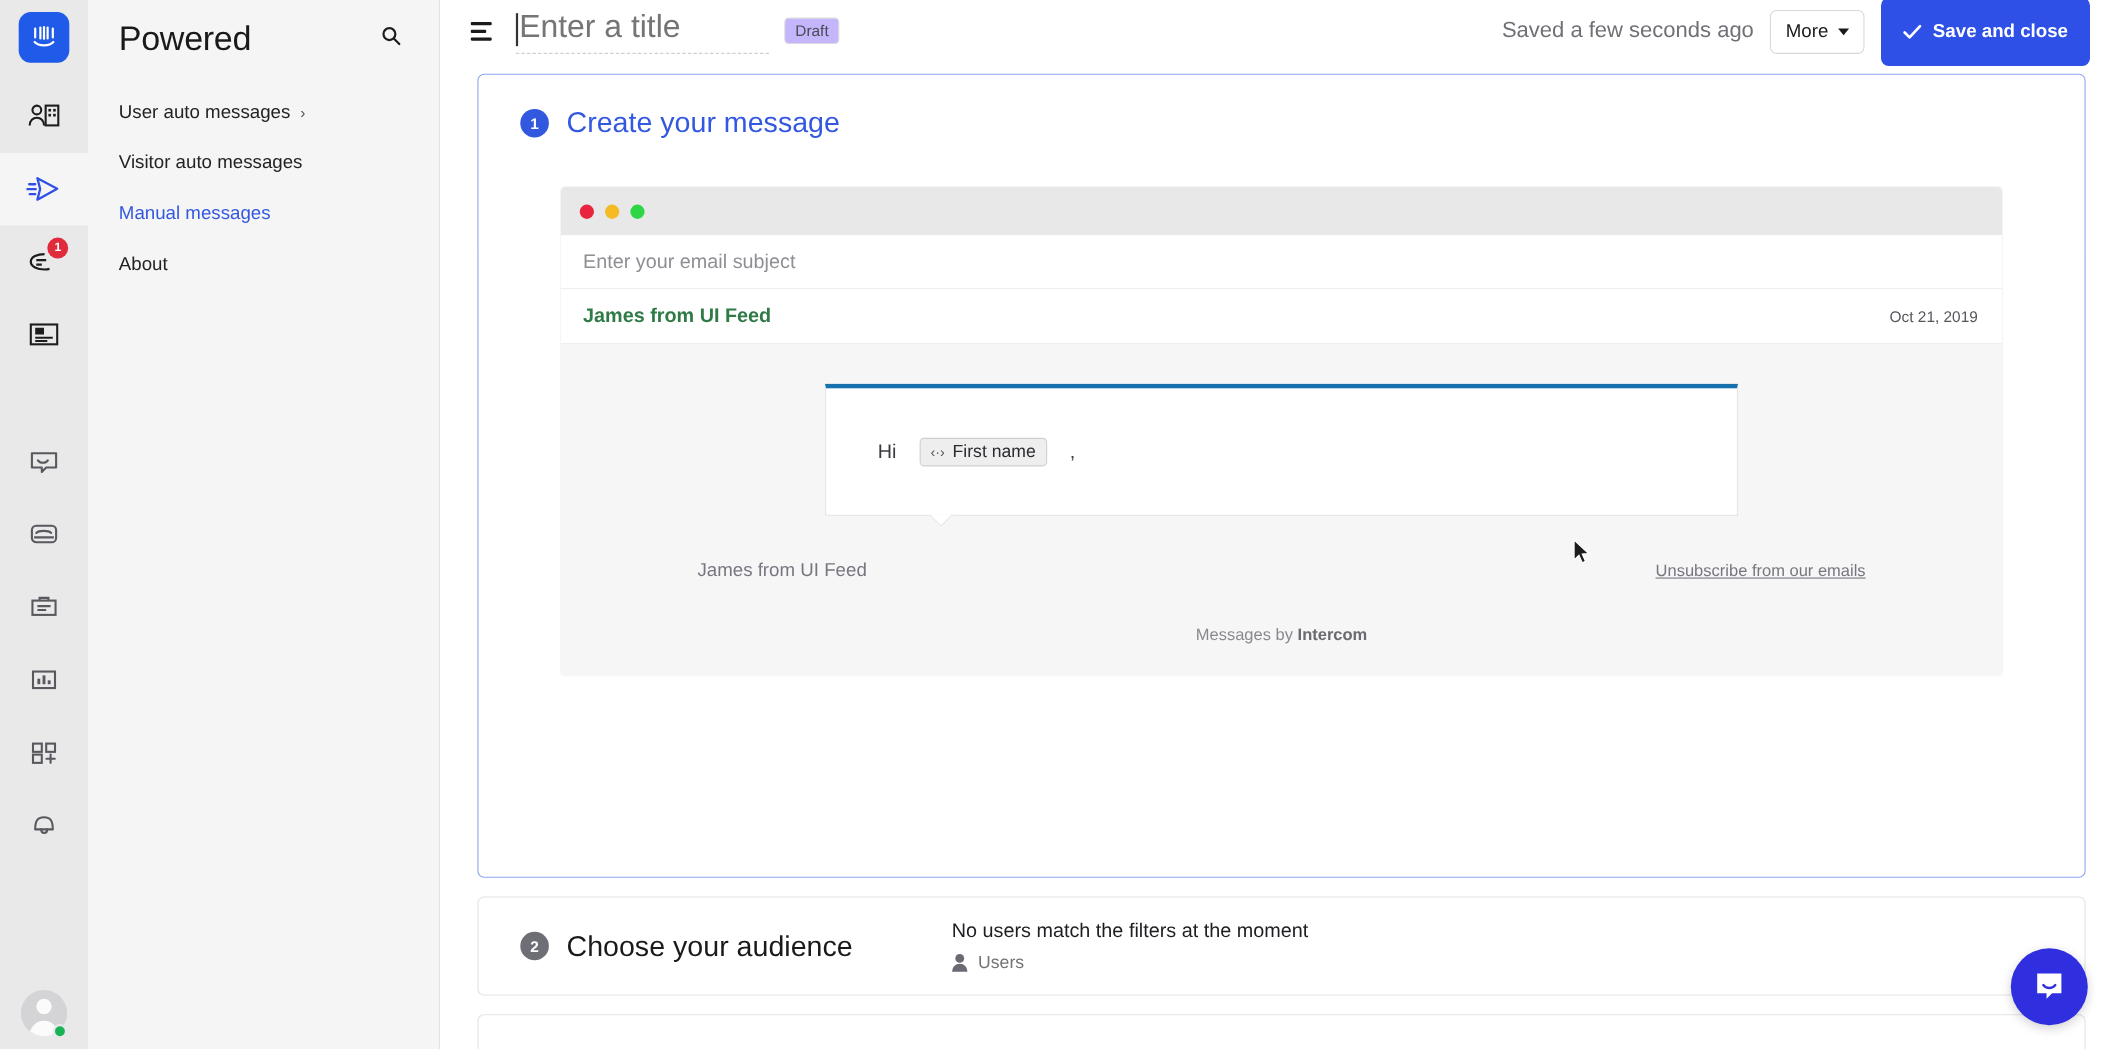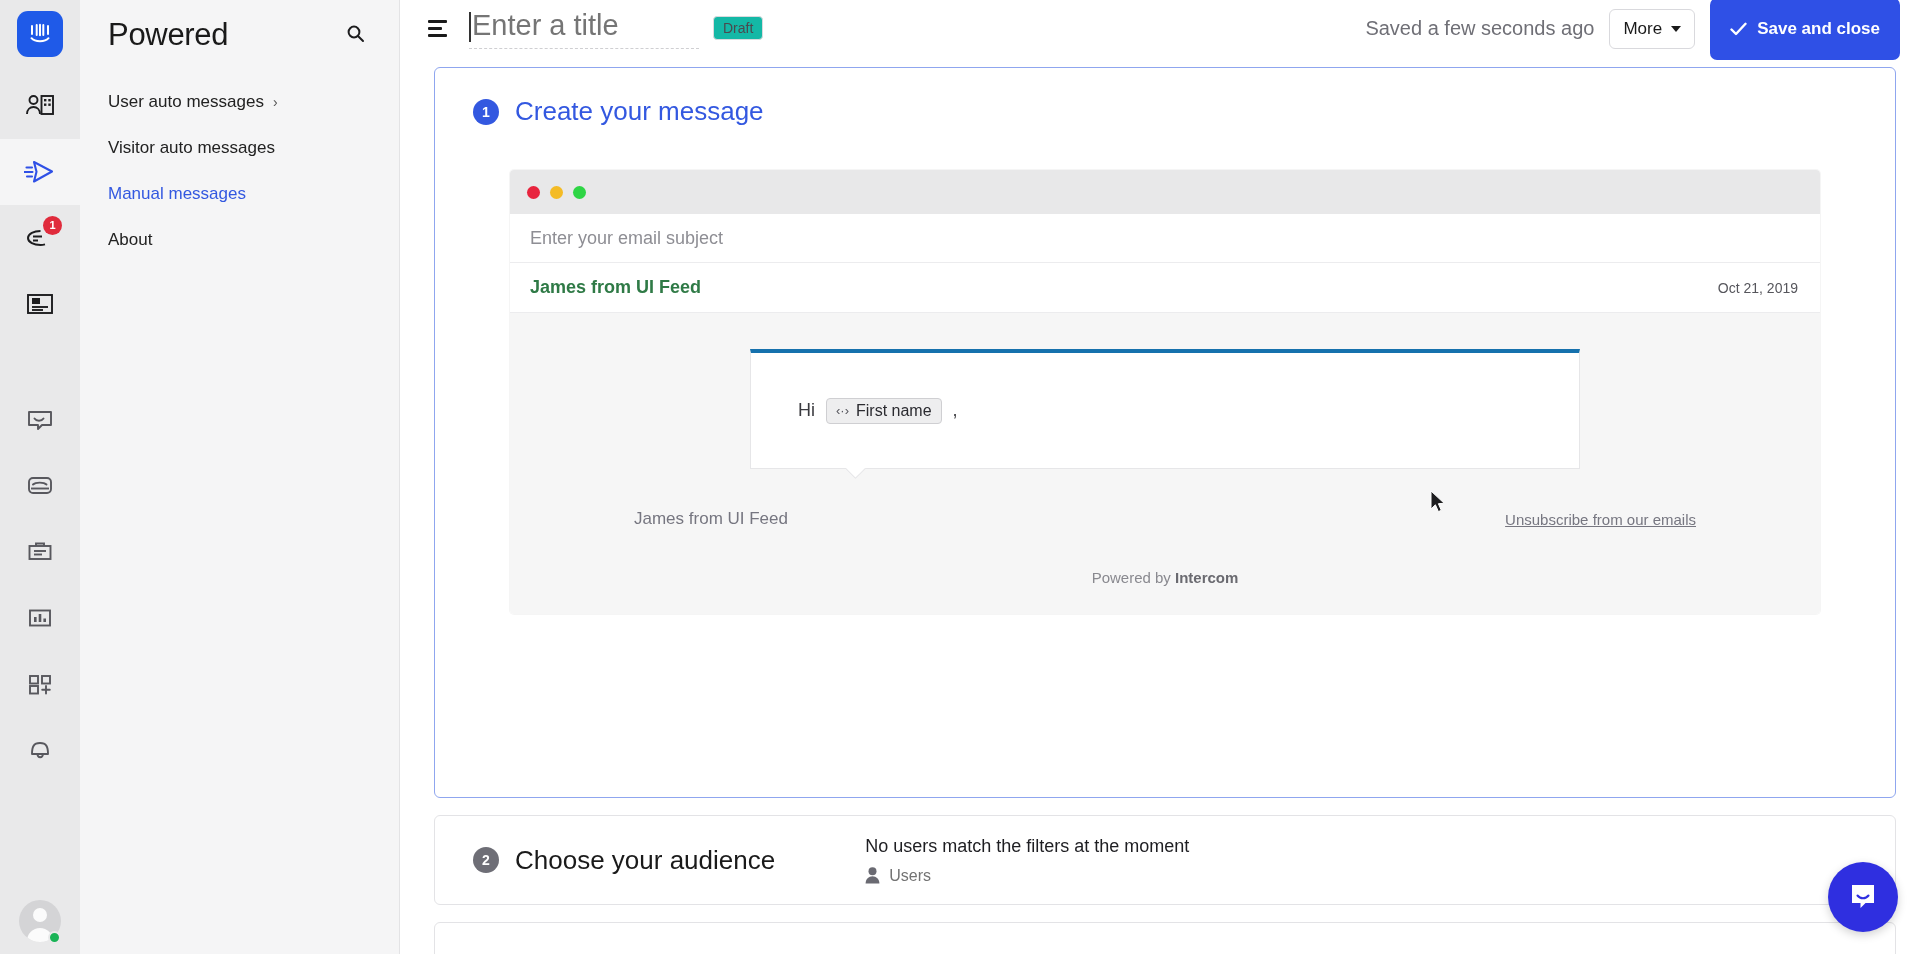--- a/index.html
+++ b/index.html
@@ -113,21 +113,21 @@
     width: 230px;
     font-family: "Liberation Sans", sans-serif;
     border-bottom: 1px dashed #cfcfd2;
   }
   .caret {
     position: absolute; left: 0; top: 3px;
     width: 1.5px; height: 30px; background: #333;
   }
   .draft-badge {
     margin-left: 14px; margin-bottom: 2px;
-    background: #14b8a6; color: #4a4a4f;
+    background: #c4b5fd; color: #4a4a4f;
     font-size: 14px; padding: 3px 9px; border-radius: 4px;
     border: 1px solid #dadadd;
   }
   .topbar-right { margin-left: auto; display: flex; align-items: center; gap: 15px; }
   .saved-text { font-size: 20px; color: #6f6f76; }
   .btn-more {
     background: #fff; border: 1px solid #d9d9dd; border-radius: 6px;
     font-size: 17px; color: #1a1a1a; padding: 9px 13px;
     display: flex; align-items: center; gap: 9px; cursor: pointer;
     font-family: "Liberation Sans", sans-serif;
@@ -208,21 +208,21 @@
   }
   .bubble-tail {
     position: absolute; left: 95px; bottom: -13px;
     width: 24px; height: 13px; overflow: hidden;
   }
   .bubble-tail::after {
     content: ""; position: absolute; left: 0; top: -12px;
     width: 17px; height: 17px; background: #fff;
     border: 1px solid #e6e6e8; transform: rotate(45deg);
   }
-  .greet { font-size: 18px; color: #3a3a3f; display: flex; align-items: center; gap: 8px; }
+  .greet { font-size: 18px; color: #3a3a3f; display: flex; align-items: center; gap: 18px; }
   .merge-tag {
     display: inline-flex; align-items: center; gap: 7px;
     background: #eeeeef; border: 1px solid #cfcfd2; border-radius: 4px;
     padding: 3px 9px; font-size: 16px; color: #2b2b30;
     margin: 0 3px; cursor: pointer;
   }
   .tag-glyph { font-size: 13px; color: #55555c; }
   .mail-footer {
     width: 1062px; margin: 40px auto 0 auto;
     display: flex; align-items: center;
@@ -504,21 +504,21 @@
                 <div class="bubble-tail"></div>
               </div>
             </div>
 
             <div class="mail-footer">
               <span class="footer-name">James from UI Feed</span>
               <span class="footer-unsub">Unsubscribe from our emails</span>
             </div>
 
             <div class="powered">
-              <span>Powered by </span><b>Intercom</b>
+              <span>Messages by </span><b>Intercom</b>
             </div>
           </div>
         </div>
       </div>
 
       <div class="card card-step2">
         <div class="step-head" style="padding:0;">
           <div class="step-num gray">2</div>
           <div class="step-title dark">Choose your audience</div>
         </div>

